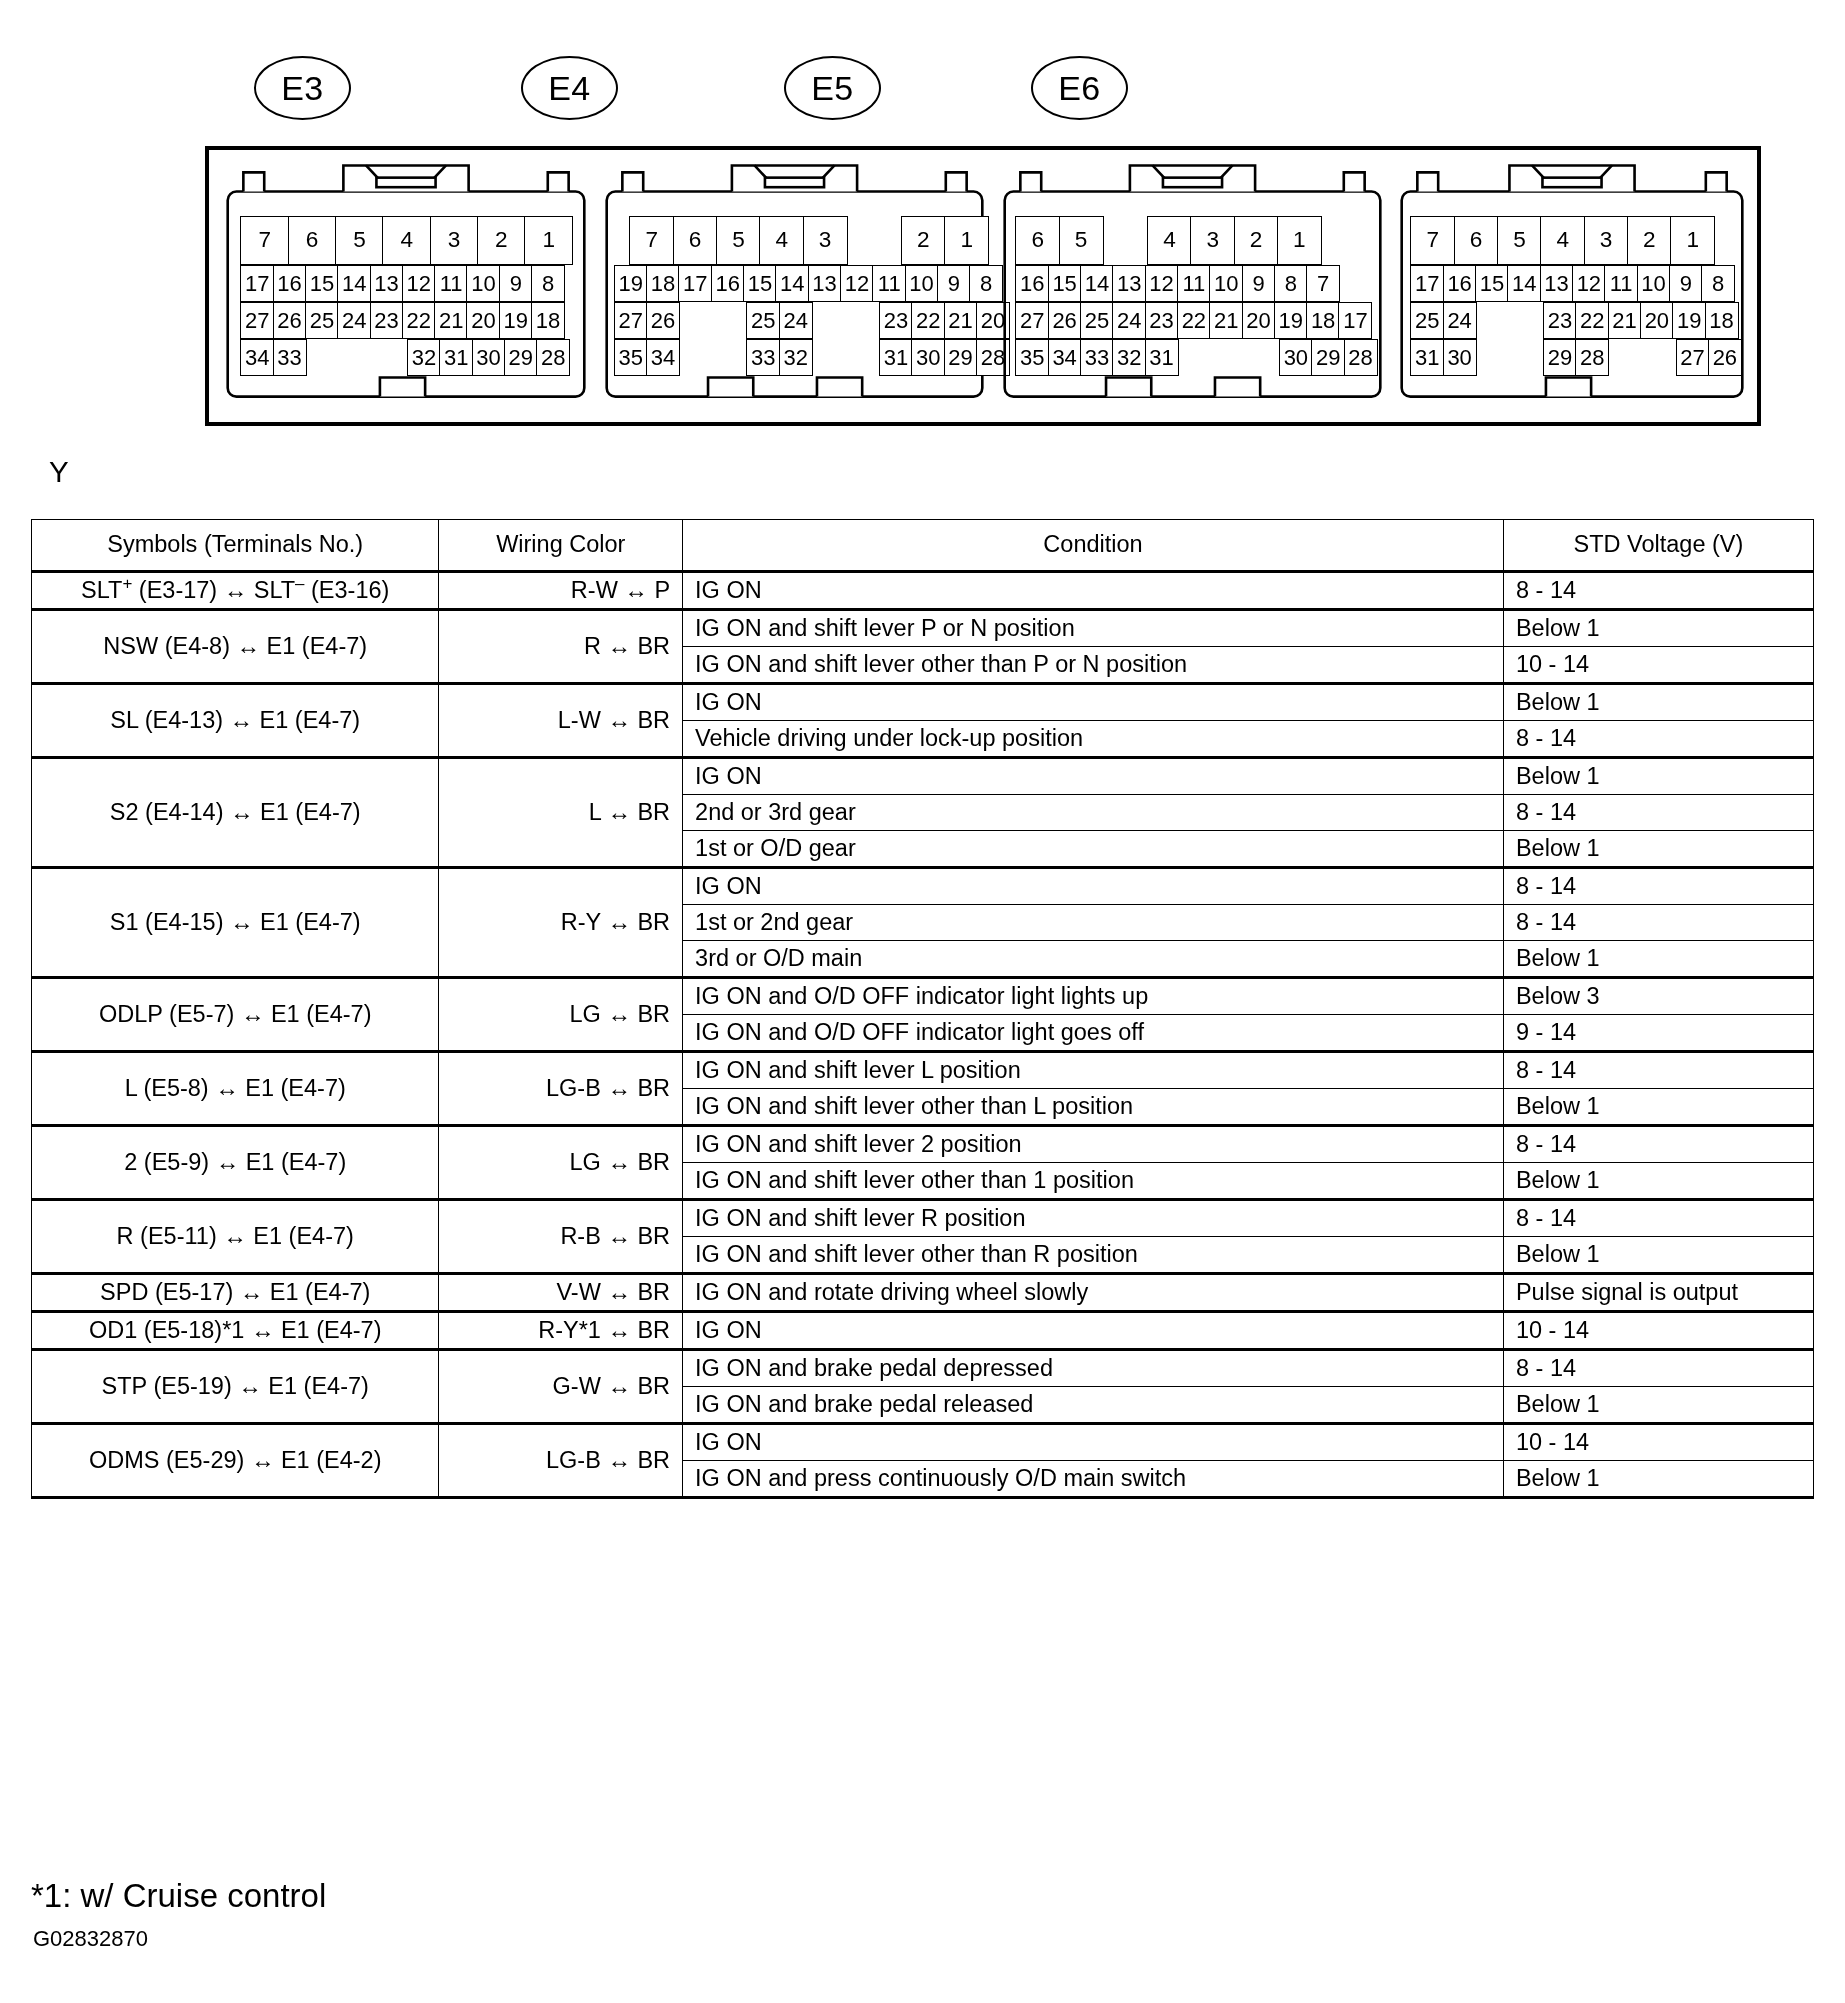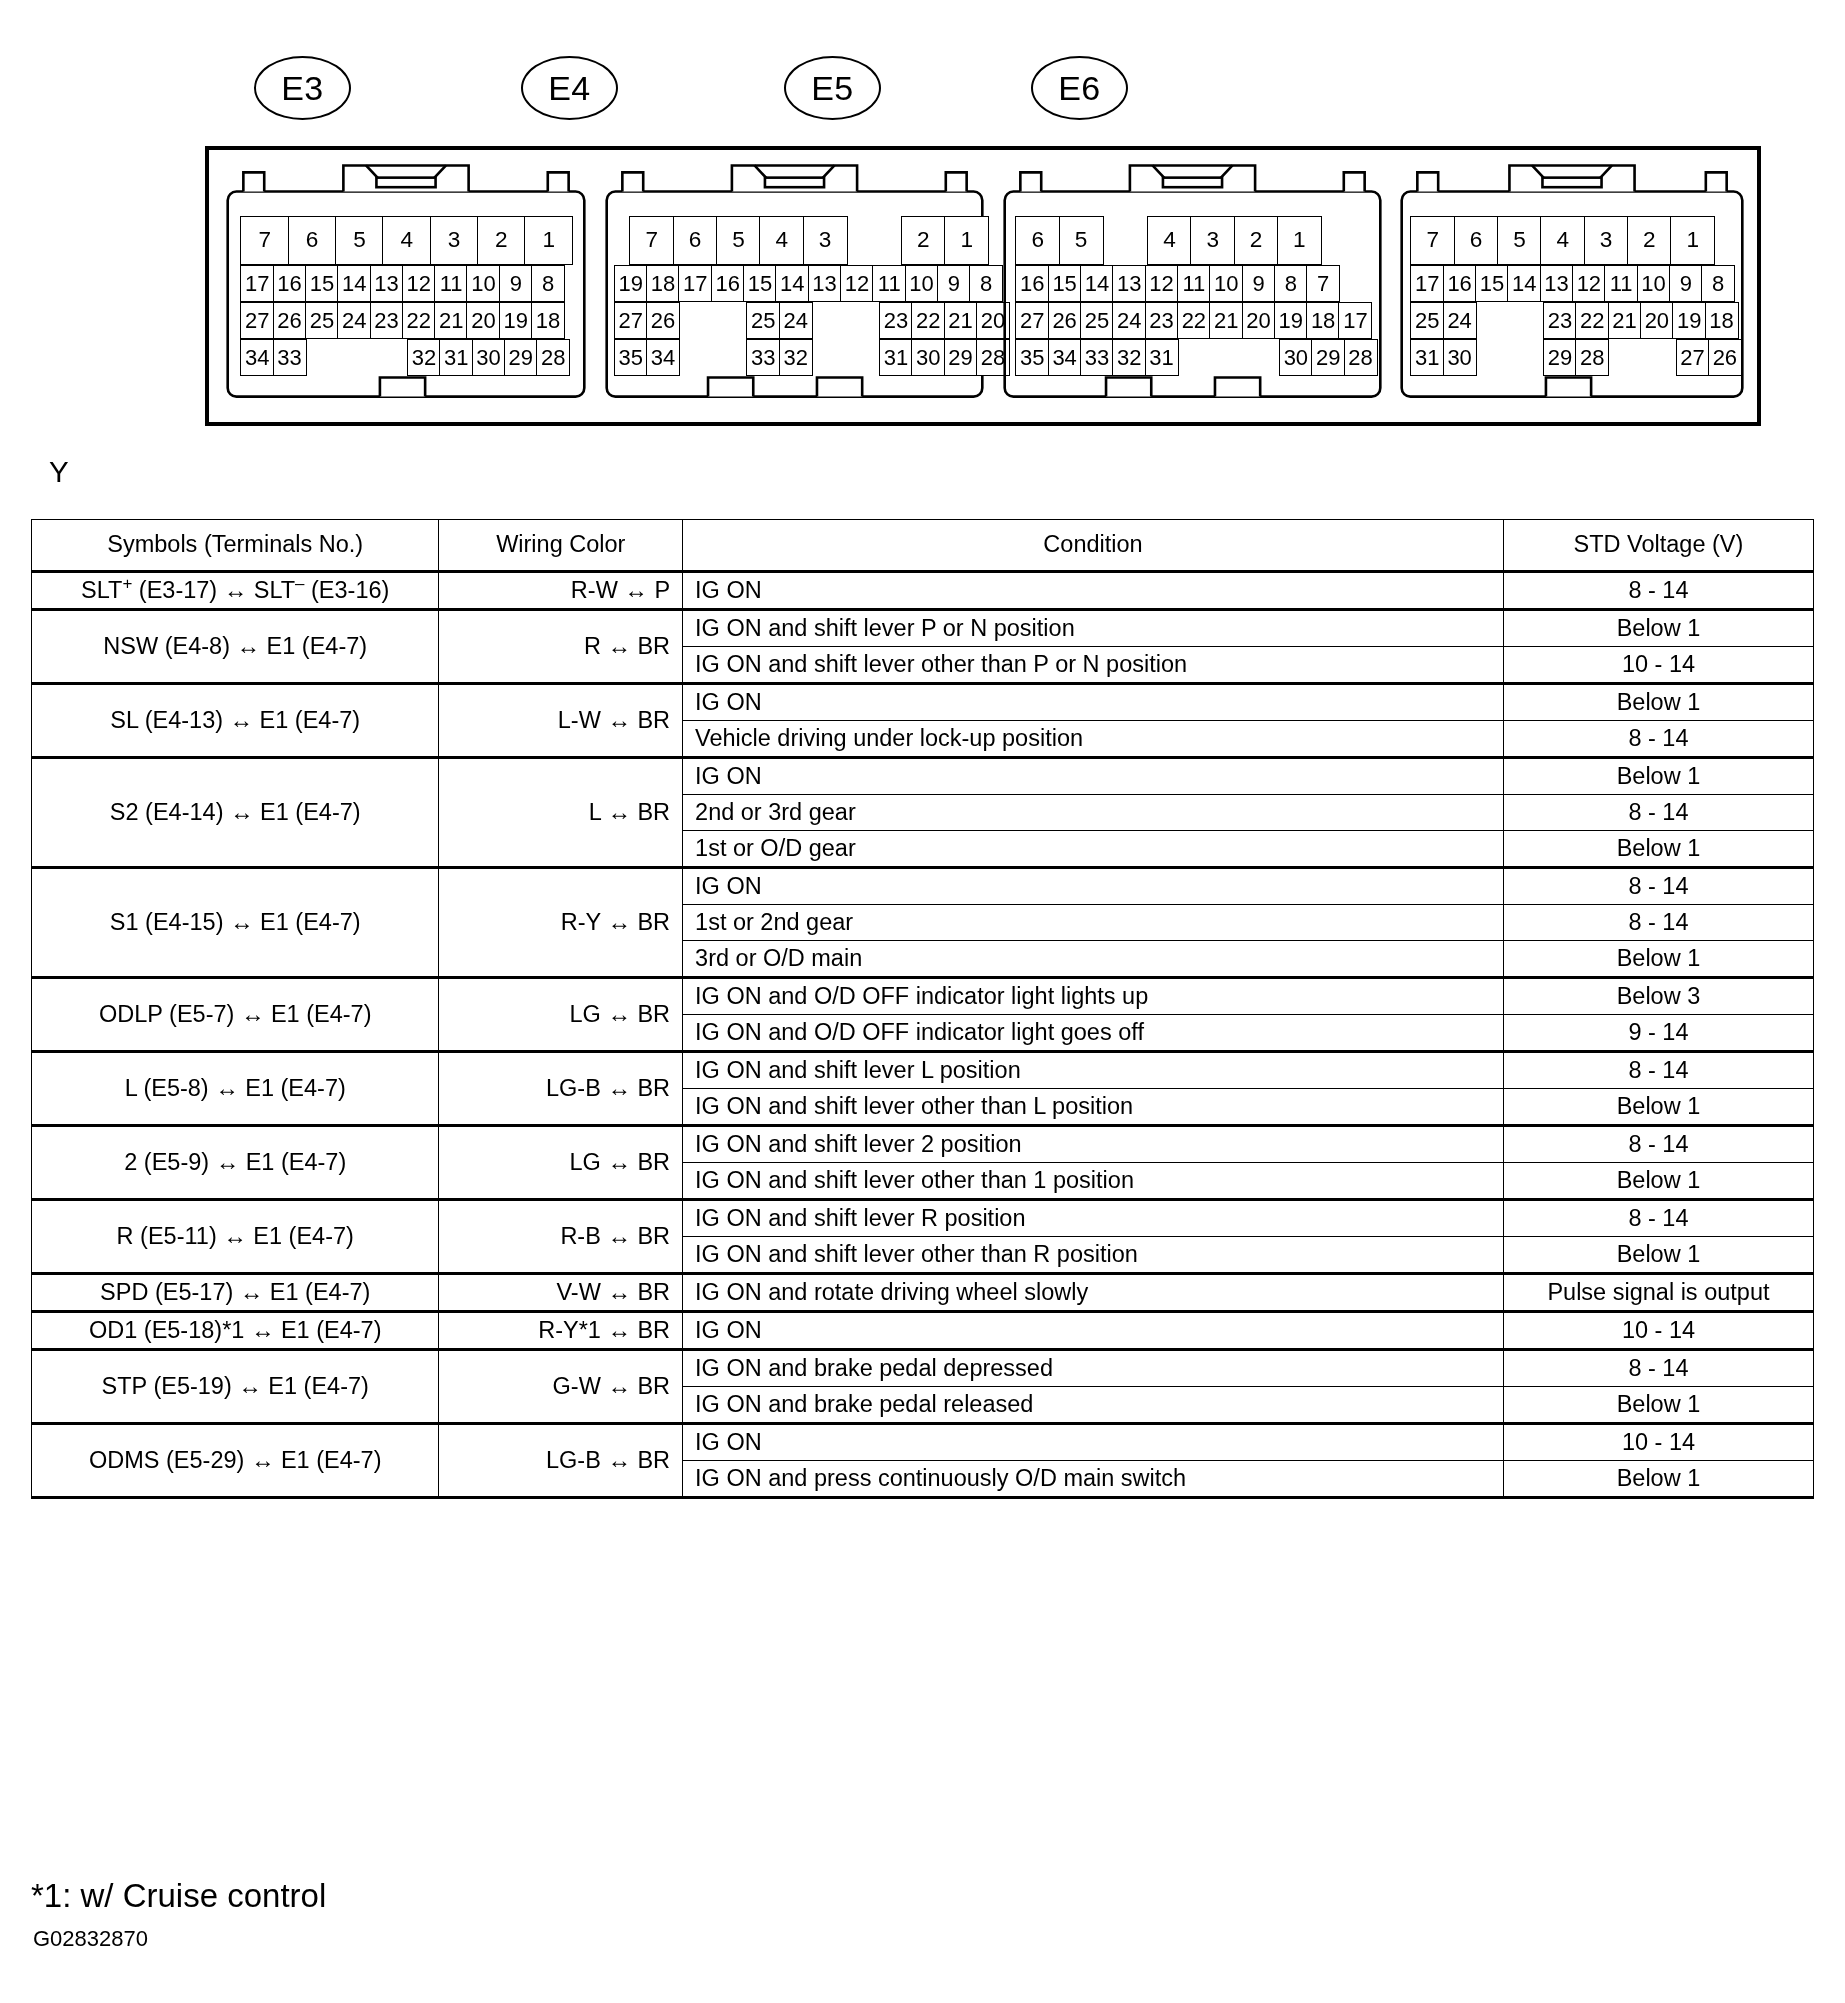--- a/index.html
+++ b/index.html
@@ -139,21 +139,20 @@
   td.color {
     text-align: right;
     border-top-width: 3.5px;
     border-bottom-width: 3.5px;
   }
   td.cond {
     text-align: left;
     height: 35px;
   }
   td.volt {
-    text-align: center;
   }
   tr.group-start td.cond,
   tr.group-start td.volt {
     border-top-width: 3.5px;
   }
   tr.group-end td.cond,
   tr.group-end td.volt {
     border-bottom-width: 3.5px;
   }
   sup.sgn {
@@ -549,21 +548,21 @@
         <td class="sym" rowspan="2">STP (E5-19) ↔ E1 (E4-7)</td>
         <td class="color" rowspan="2">G-W ↔ BR</td>
         <td class="cond">IG ON and brake pedal depressed</td>
         <td class="volt">8 - 14</td>
       </tr>
       <tr class="group-end">
         <td class="cond">IG ON and brake pedal released</td>
         <td class="volt">Below 1</td>
       </tr>
       <tr class="group-start">
-        <td class="sym" rowspan="2">ODMS (E5-29) ↔ E1 (E4-7)</td>
+        <td class="sym" rowspan="2">ODMS (E5-29) ↔ E1 (E4-2)</td>
         <td class="color" rowspan="2">LG-B ↔ BR</td>
         <td class="cond">IG ON</td>
         <td class="volt">10 - 14</td>
       </tr>
       <tr class="group-end">
         <td class="cond">IG ON and press continuously O/D main switch</td>
         <td class="volt">Below 1</td>
       </tr>
     </tbody>
 </table>

